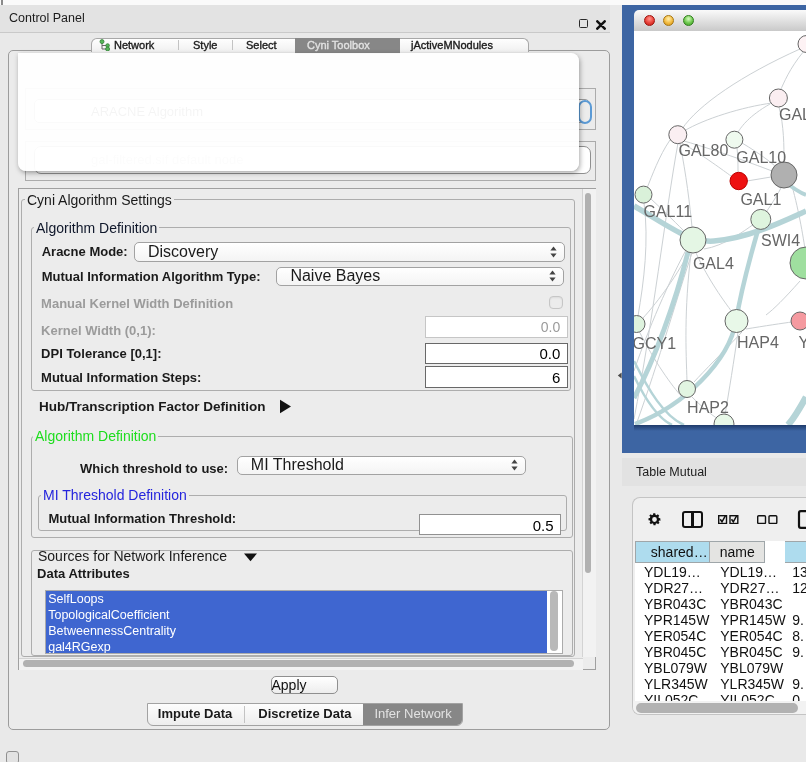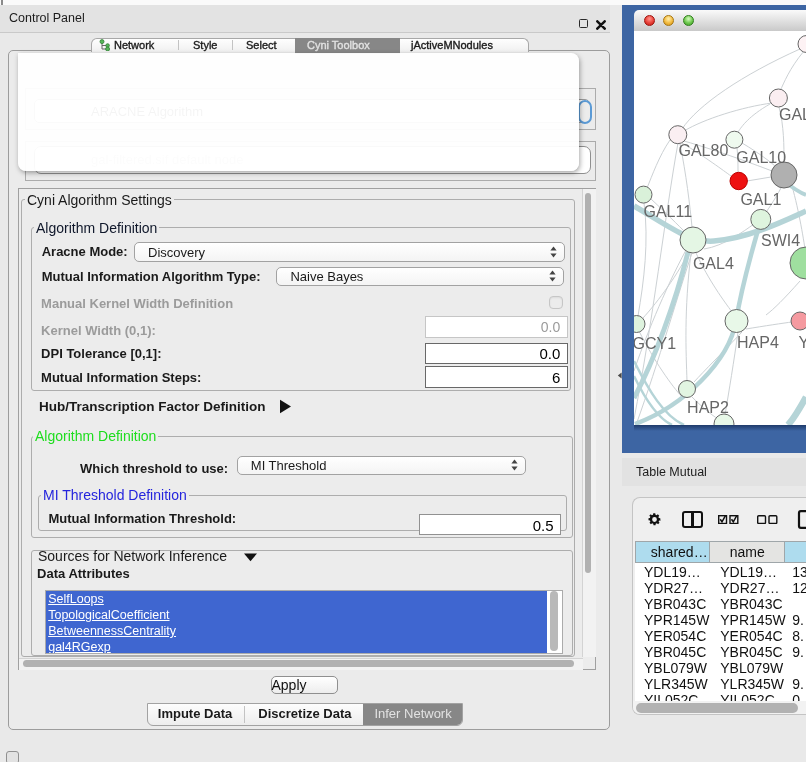--- a/index.html
+++ b/index.html
@@ -3,21 +3,21 @@
 <meta charset="utf-8">
 <style>
 html,body{margin:0;padding:0;}
 body{width:806px;height:762px;position:relative;overflow:hidden;background:#e9e9e9;
  font-family:"Liberation Sans",sans-serif;}
 .abs{position:absolute;}
 .b13{font-size:13px;font-weight:bold;color:#1a1a1a;white-space:nowrap;}
 .gray{color:#9b9b9b;}
 .field{position:absolute;background:#fff;font-size:15px;}
 .field span{position:absolute;right:7px;top:50%;transform:translateY(-50%);}
-.combo{position:absolute;background:linear-gradient(#ffffff,#f4f4f4);border:1px solid #a2a2a2;border-radius:5px;font-size:13px;box-sizing:border-box;}
+.combo{position:absolute;background:linear-gradient(#ffffff,#f4f4f4);border:1px solid #a2a2a2;border-radius:5px;font-size:16px;box-sizing:border-box;}
 .combo .ct{position:absolute;left:13px;top:50%;transform:translateY(-50%);color:#1a1a1a;white-space:nowrap;}
 .combo .ar{position:absolute;right:6px;top:50%;transform:translateY(-50%);}
 .combo svg{display:block;}
 .groupbox{position:absolute;border:1px solid #adadad;border-radius:3px;box-sizing:border-box;}
 .glabel{position:absolute;background:#ececec;padding:0 2px;font-size:14px;line-height:14px;white-space:nowrap;}
 </style>
 </head>
 <body>
 
 <div class="abs" style="left:0;top:0;width:806px;height:5px;background:#fafafa;"></div>
@@ -142,21 +142,21 @@
 
 <div class="groupbox" style="left:31.4px;top:550.4px;width:542.1px;height:105.6px;"></div>
 <div class="glabel" style="left:36px;top:548.8px;color:#1a1a1a;background:transparent;">Sources for Network Inference</div>
 <svg class="abs" style="left:243px;top:552px;" width="15" height="10" viewBox="0 0 15 10">
     <path d="M1 1.5 L14 1.5 L7.5 9.3 Z" fill="#111"></path>
   </svg>
 
 <div class="abs b13" style="left:37.1px;top:566px;">Data Attributes</div>
 <div class="abs" style="left:45px;top:589.8px;width:518px;height:64.2px;background:#fff;border:1px solid #ababab;box-sizing:border-box;overflow:hidden;">
   <div class="abs" style="left:0;top:0;width:501px;height:64px;background:#3f66d0;color:#fff;font-size:12.5px;">
-    <div style="padding:0.5px 0 0 2.2px;line-height:16px;text-decoration:underline;">SelfLoops<br>TopologicalCoefficient<br>BetweennessCentrality<br>gal4RGexp</div>
+    <div style="padding:0.5px 0 0 2.2px;line-height:16px;">SelfLoops<br>TopologicalCoefficient<br>BetweennessCentrality<br>gal4RGexp</div>
   </div>
   <div class="abs" style="left:504px;top:0.5px;width:8px;height:60px;background:#b9b9b9;border-radius:4px;"></div>
 </div>
 
 <div class="abs" style="left:270.5px;top:675.7px;width:67px;height:18.6px;background:linear-gradient(#ffffff,#ededed);border:1px solid #8f8f8f;border-radius:5px;box-sizing:border-box;">
   <div style="text-align:left;line-height:16.5px;font-size:14px;color:#111;">Apply</div>
 </div>
 
 <div class="abs" style="left:147px;top:703.4px;width:315.7px;height:22.3px;border:1px solid #a2a2a2;border-radius:0 0 6px 6px;background:linear-gradient(#fdfdfd,#ededed);overflow:hidden;font-size:13px;color:#1a1a1a;box-sizing:border-box;">
   <div class="abs" style="left:96px;top:2px;width:1px;height:17px;background:#c3c3c3;"></div>
@@ -276,21 +276,21 @@
     <rect x="0.7" y="0.7" width="7.8" height="7.8" fill="none" stroke="#111" stroke-width="1.4" rx="1"></rect>
     <rect x="12" y="0.7" width="7.8" height="7.8" fill="none" stroke="#111" stroke-width="1.4" rx="1"></rect>
   </svg>
   <svg class="abs" style="left:164.5px;top:11.8px;" width="18" height="19" viewBox="0 0 18 19">
     <path d="M2 3 Q2 1.2 3.8 1.2 L10 1.2 L14.5 5.6 L14.5 16 Q14.5 17.8 12.7 17.8 L3.8 17.8 Q2 17.8 2 16 Z" fill="none" stroke="#111" stroke-width="2.2"></path>
     <path d="M10 1.2 L10 5.6 L14.5 5.6" fill="none" stroke="#111" stroke-width="1.5"></path>
   </svg>
 
   <div class="abs" style="left:2.5px;top:42.5px;width:178px;height:160.5px;background:#fff;font-size:14px;color:#111;">
     <div class="abs" style="left:0;top:0;width:75.1px;height:22.5px;background:#aedcee;border:1px solid #9fa6a9;box-sizing:border-box;text-align:center;line-height:21px;padding-left:13px;">shared…</div>
-    <div class="abs" style="left:75.1px;top:0;width:75px;height:22.5px;background:#e4e4e2;border:1px solid #9fa6a9;border-left:none;box-sizing:border-box;text-align:center;line-height:21px;">name</div>
+    <div class="abs" style="left:75.1px;top:0;width:55px;height:22.5px;background:#e4e4e2;border:1px solid #9fa6a9;border-left:none;box-sizing:border-box;text-align:center;line-height:21px;">name</div>
     <div class="abs" style="left:149.5px;top:0;width:29px;height:22.5px;background:#aedcee;border:1px solid #9fa6a9;border-left:none;border-right:none;box-sizing:border-box;"></div>
     <div class="abs" style="left:8.8px;top:23.2px;line-height:16px;white-space:nowrap;">YDL19…<br>YDR27…<br>YBR043C<br>YPR145W<br>YER054C<br>YBR045C<br>YBL079W<br>YLR345W<br>YIL052C</div>
     <div class="abs" style="left:85.1px;top:23.2px;line-height:16px;white-space:nowrap;">YDL19…<br>YDR27…<br>YBR043C<br>YPR145W<br>YER054C<br>YBR045C<br>YBL079W<br>YLR345W<br>YIL052C</div>
     <div class="abs" style="left:157px;top:23.2px;line-height:16px;white-space:nowrap;">13<br>12<br>&nbsp;<br>9.<br>8.<br>9.<br>&nbsp;<br>9.<br>0.</div>
   </div>
   <div class="abs" style="left:0px;top:203px;width:180px;height:15px;background:#f2f2f2;"></div>
   <div class="abs" style="left:3.3px;top:205px;width:162px;height:9.5px;background:#b2b2b2;border-radius:5px;"></div>
 </div>
 
 <div class="abs" style="left:6px;top:751px;width:13px;height:13px;border:1px solid #909090;border-radius:3px;background:#e2e2e2;box-sizing:border-box;"></div>

